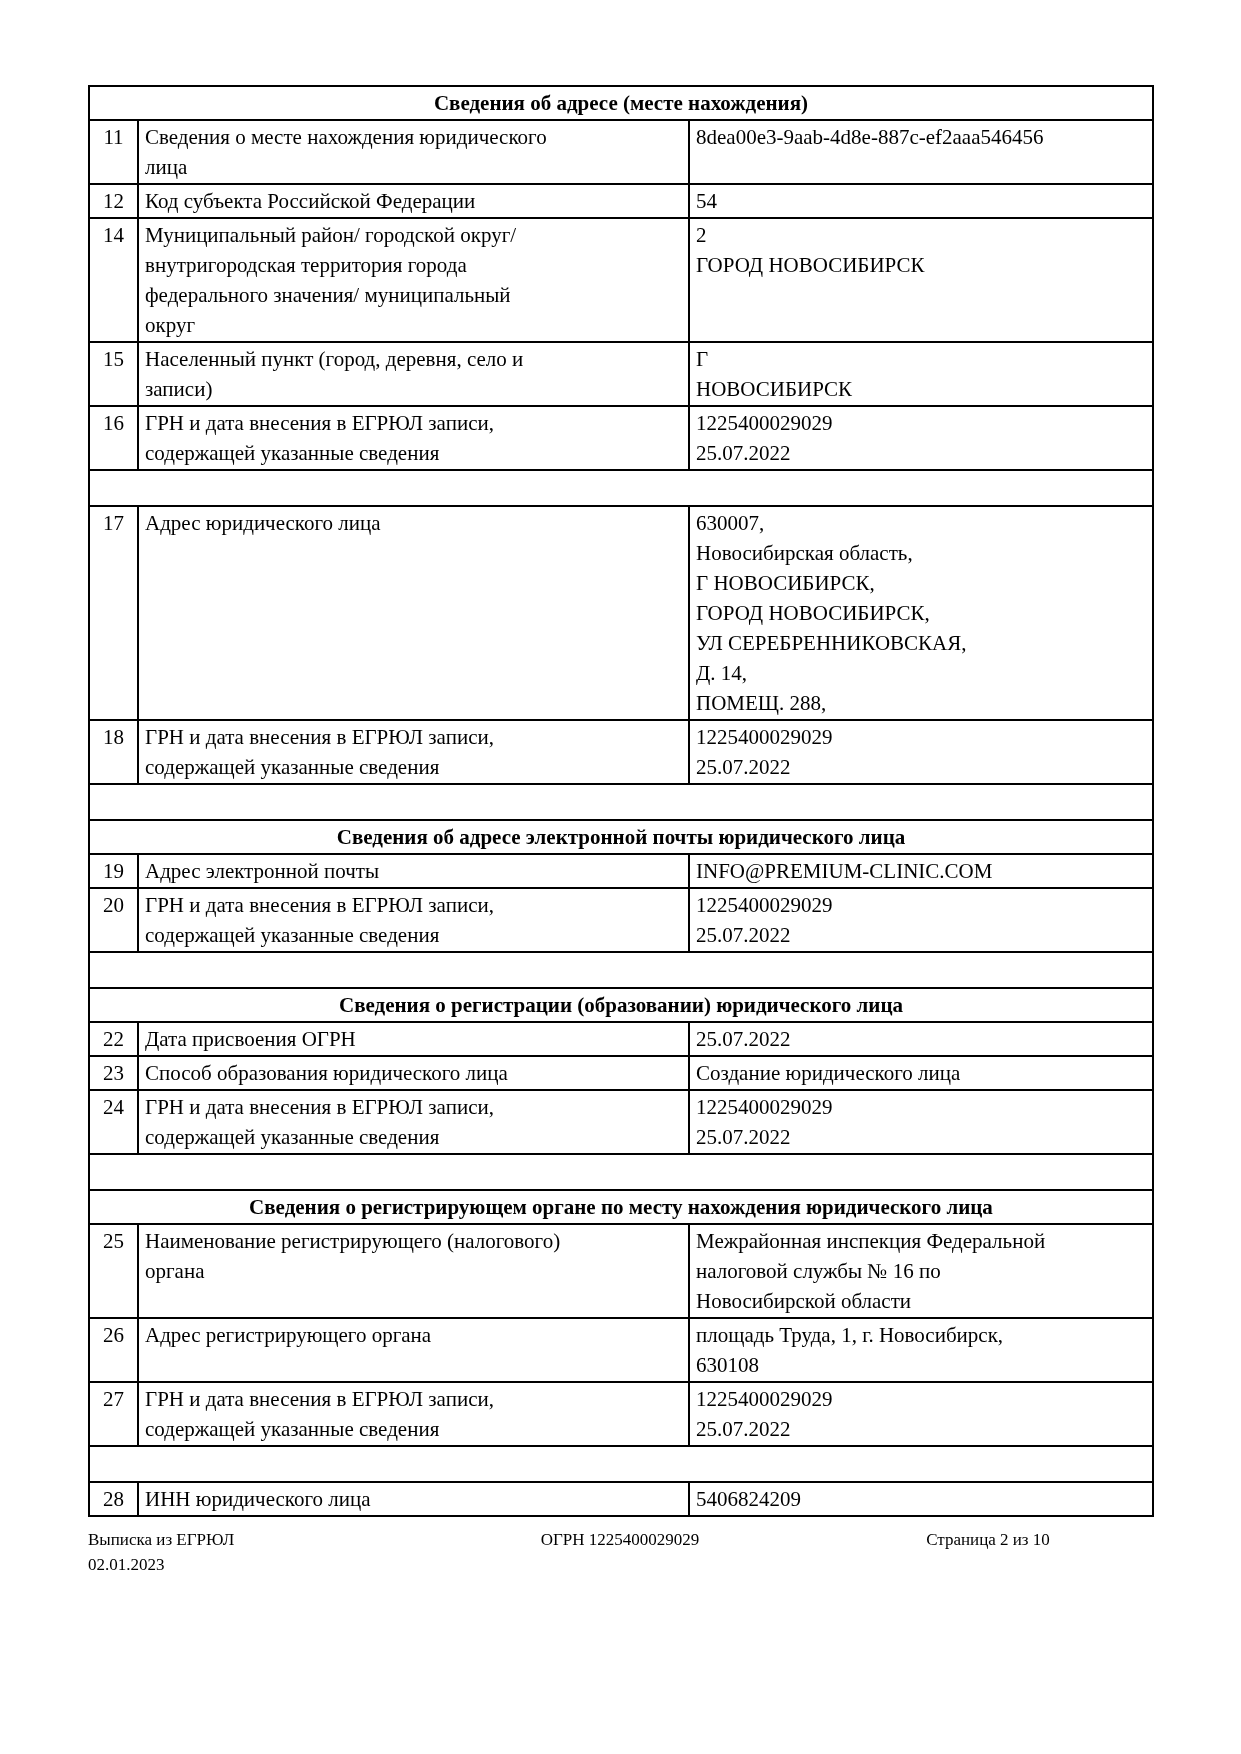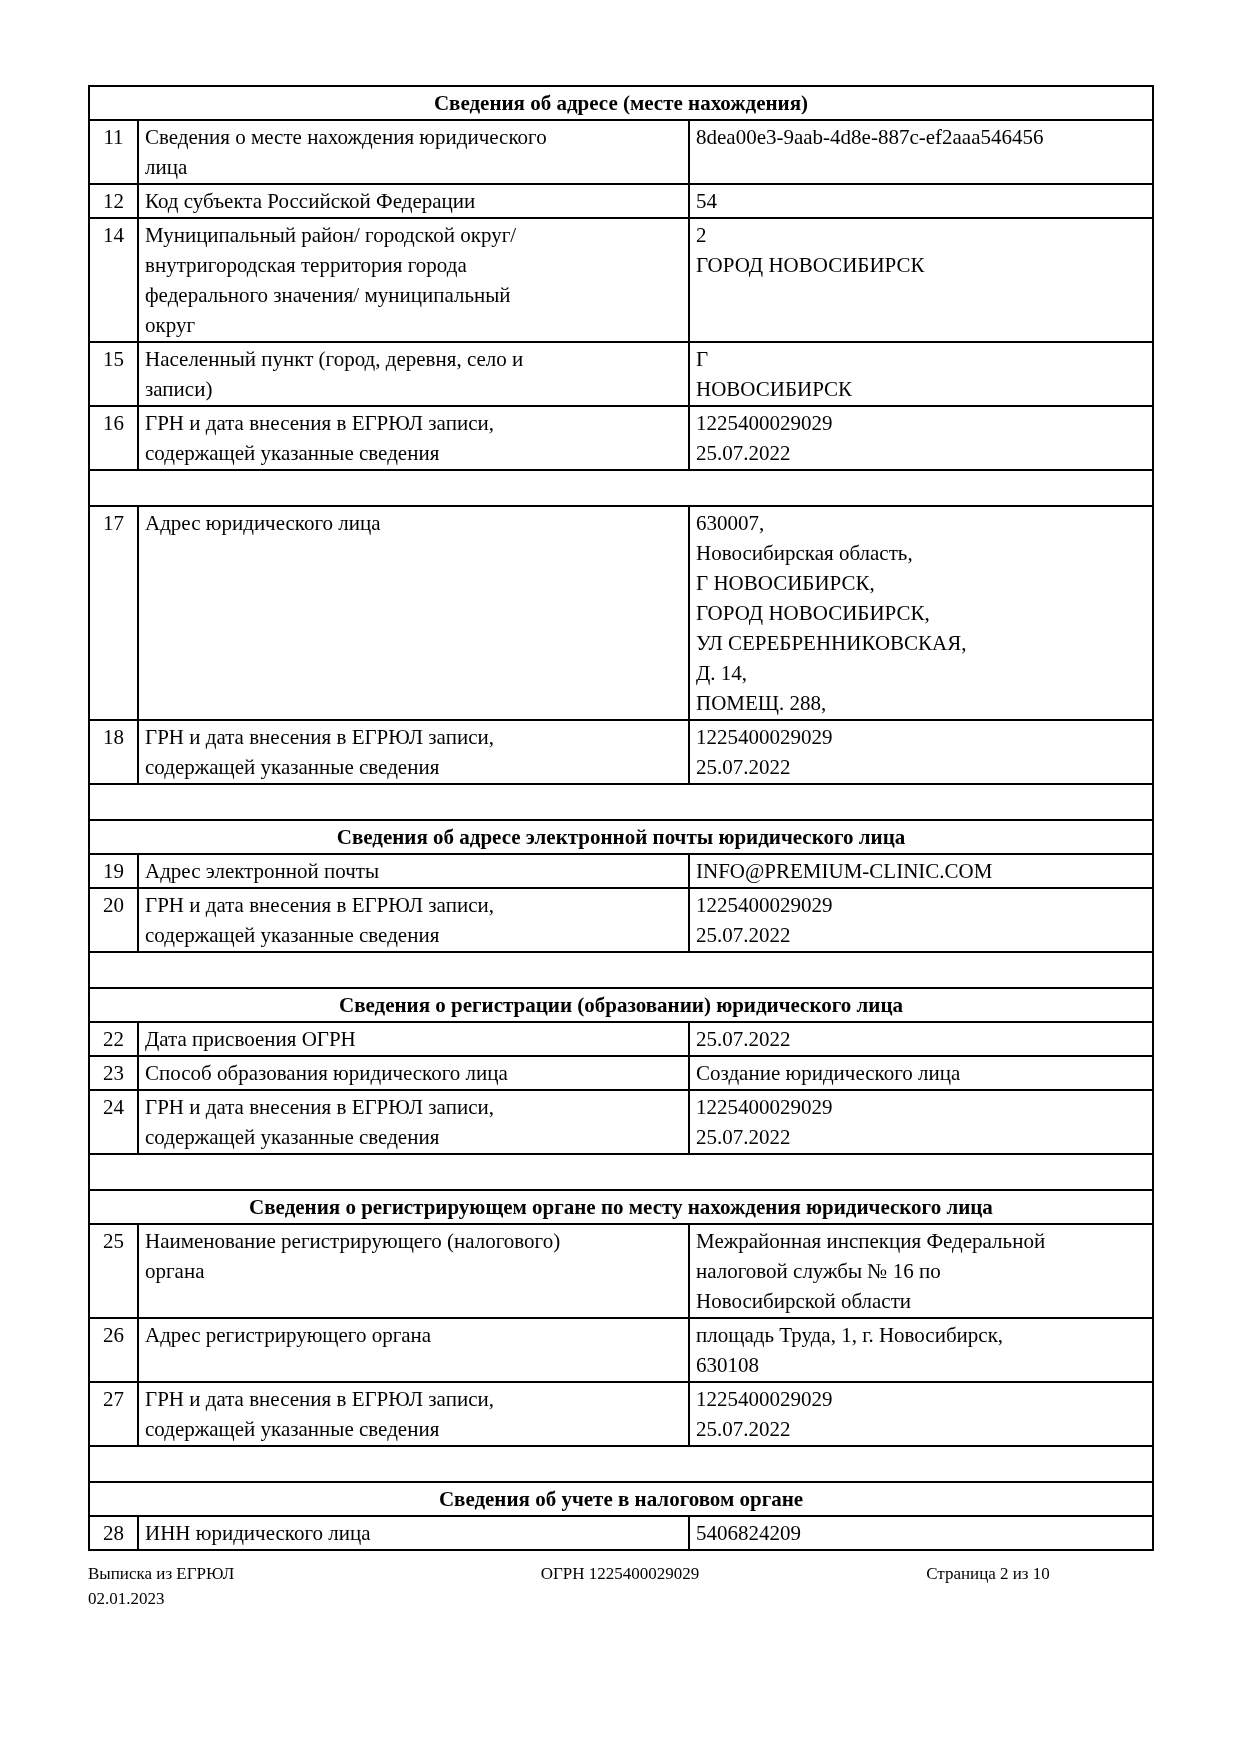--- a/index.html
+++ b/index.html
@@ -201,23 +201,20 @@
             <td class="num-cell">27</td>
             <td class="label-cell">ГРН и дата внесения в ЕГРЮЛ записи,
 содержащей указанные сведения</td>
             <td class="value-cell">1225400029029
 25.07.2022</td>
           </tr>
           <tr class="spacer-row">
             <td colspan="3"></td>
           </tr>
           <tr>
-            <td colspan="3" class="section-title">Сведения об учете в налоговом органе</td>
-          </tr>
-          <tr>
             <td class="num-cell">28</td>
             <td class="label-cell">ИНН юридического лица</td>
             <td class="value-cell">5406824209</td>
           </tr>
         </tbody>
     </table>
 
     <div class="footer">
       <div class="f-left">
         <div>Выписка из ЕГРЮЛ</div>

